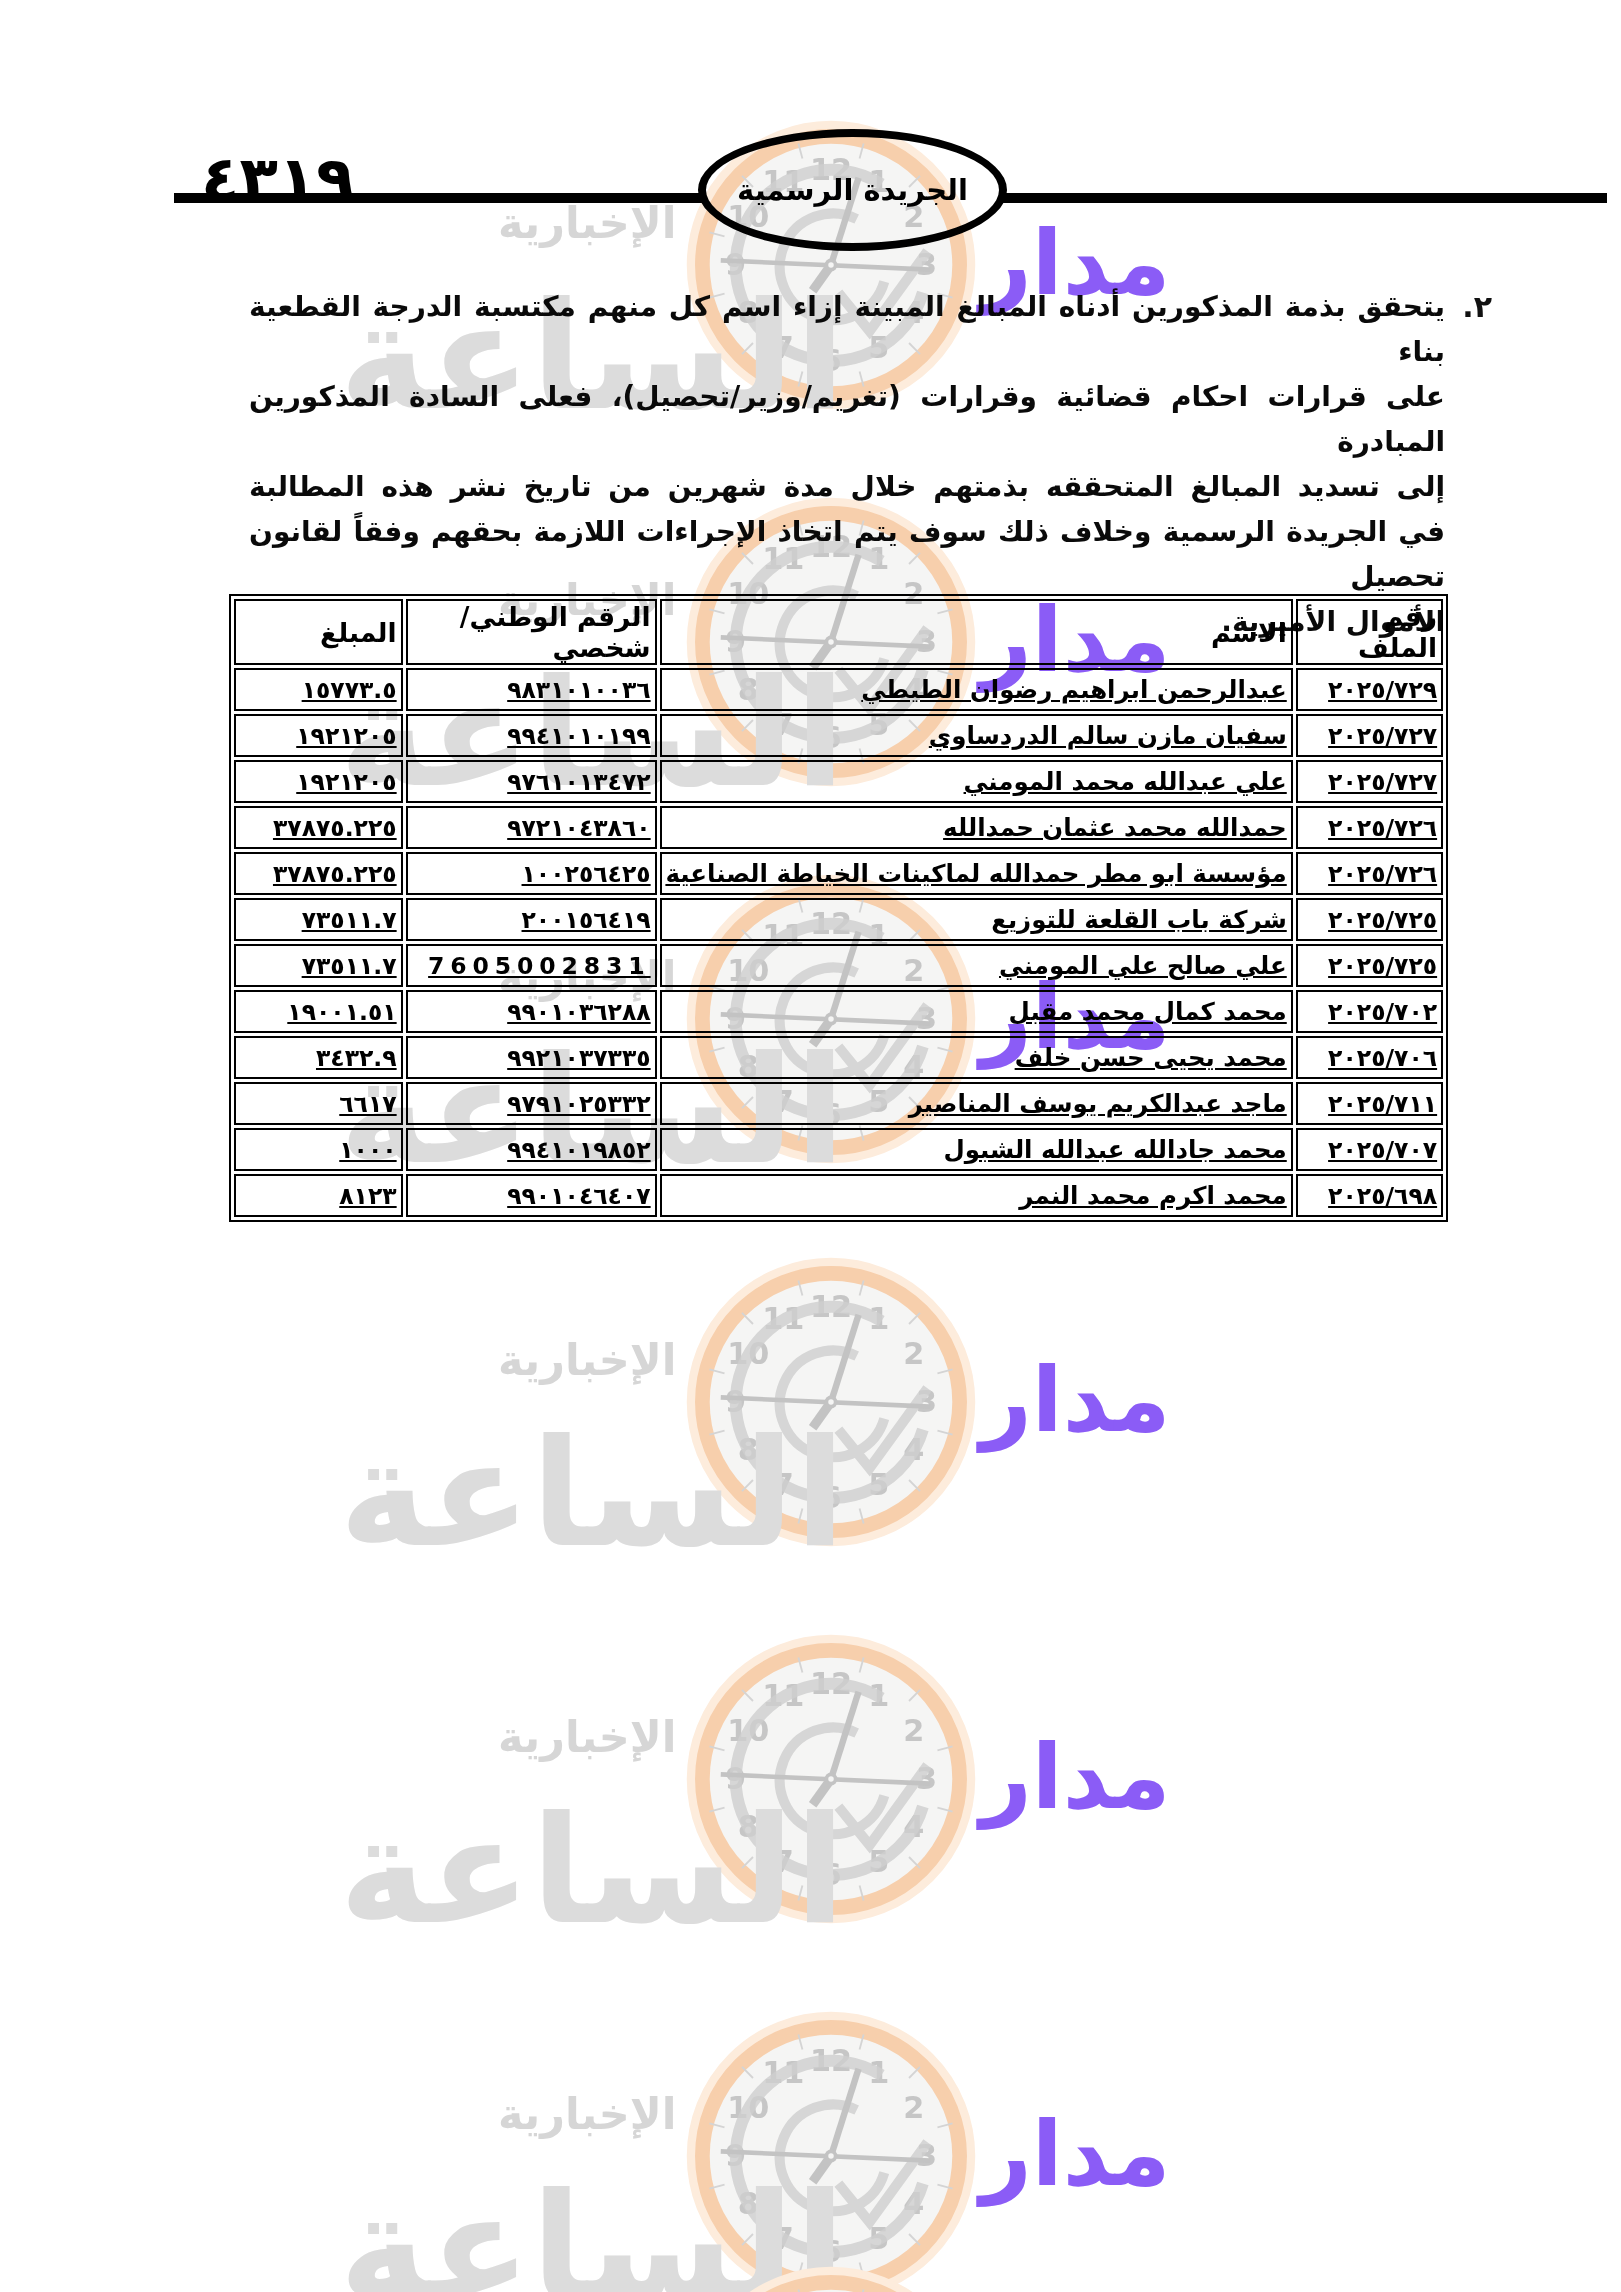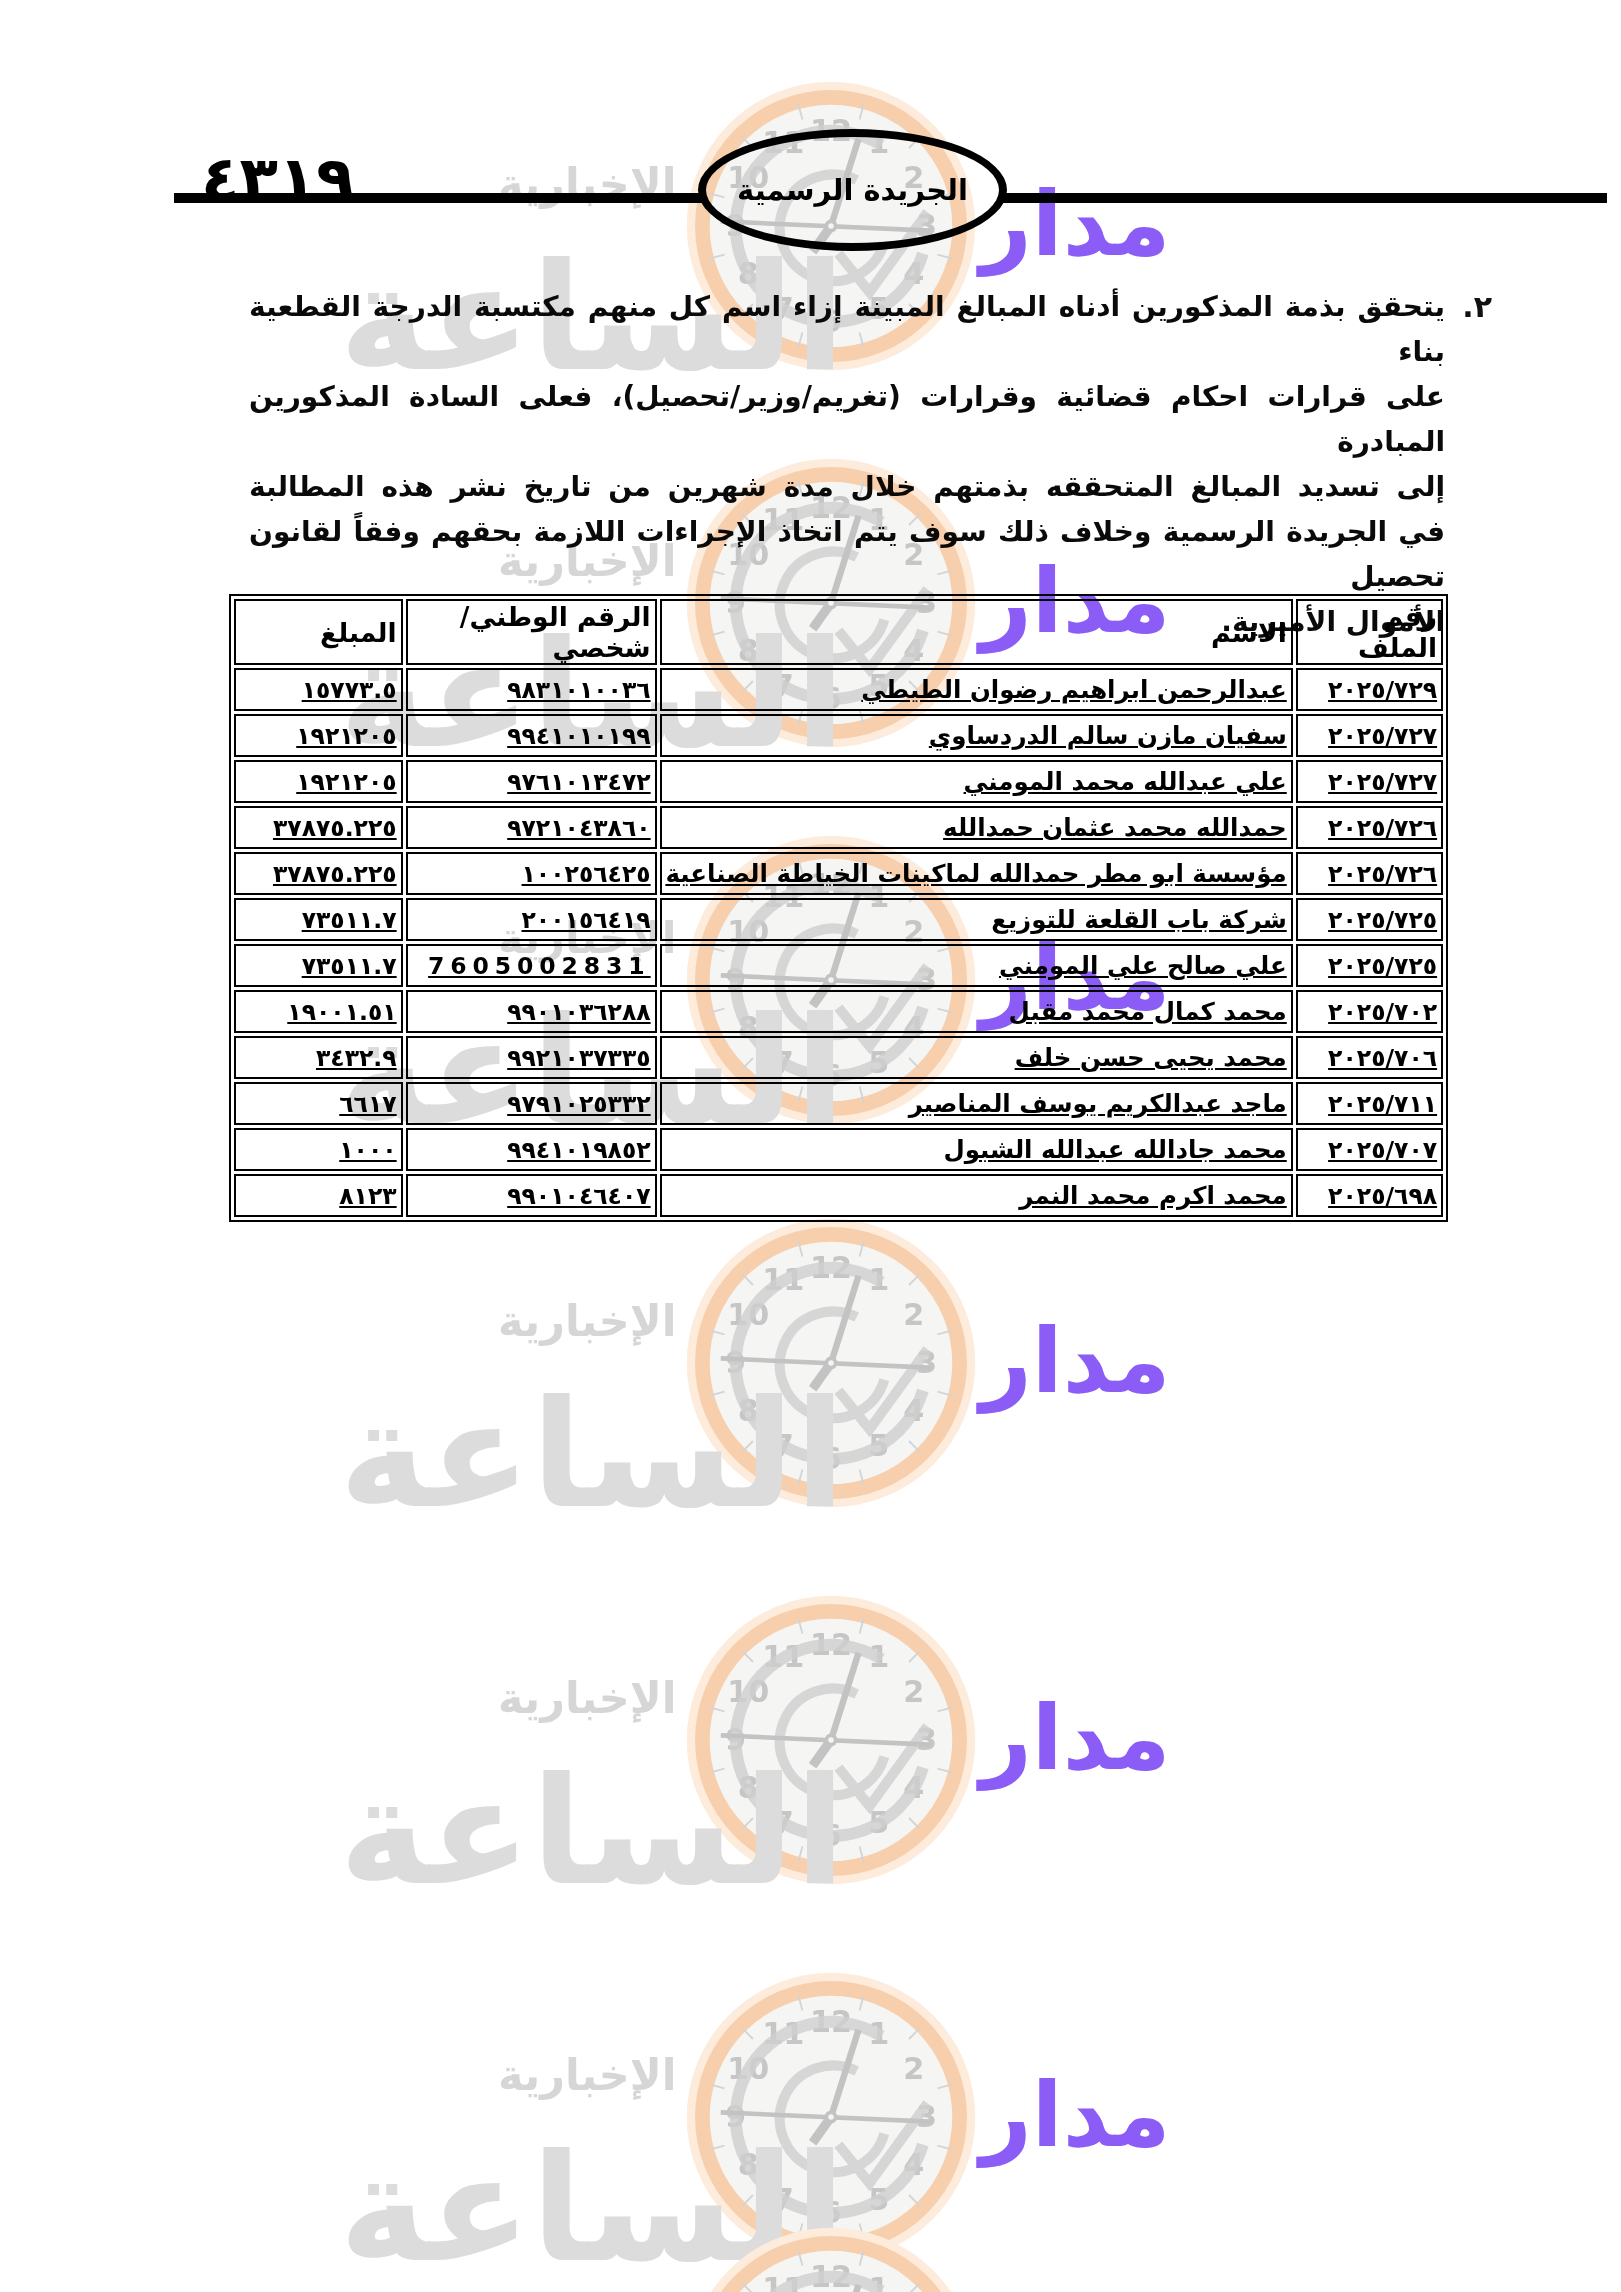--- a/index.html
+++ b/index.html
@@ -23,21 +23,21 @@
   
   table.gz{position:absolute;left:229px;top:594px;width:1219px;z-index:2;
            border-collapse:separate;border-spacing:3.9px;border:2.9px solid #000;background:transparent;}
   table.gz td{border:2px solid #000;text-align:right;vertical-align:middle;
               font-weight:bold;color:#000;padding:0 3.9px;background:transparent;}
   table.gz thead td{height:43px;font-size:26.5px;}
   table.gz tbody td{height:39px;font-size:24.5px;text-decoration:underline;}
   td.num{letter-spacing:5.9px;font-size:23.5px !important;}
   td.name{white-space:nowrap;font-size:24.5px;}
   
-  .watermark-layer{position:absolute;inset:0;z-index:10;pointer-events:none;mix-blend-mode:multiply;}
+  .watermark-layer{position:absolute;inset:0;z-index:10;pointer-events:none;mix-blend-mode:multiply;margin-top:39px;}
   .wm-cluster{position:absolute;left:333px;width:843px;height:431px;}
   .wm-clock{position:absolute;left:351px;top:9.8px;width:294px;height:294px;}
   .wm-sub{position:absolute;left:165px;top:90px;font-size:43px;font-weight:bold;color:#d6d6d6;}
   .wm-side{position:absolute;left:647px;top:102px;font-size:90px;font-weight:bold;color:#8b5cf6;}
   .wm-main{position:absolute;left:5.9px;top:174px;font-size:149px;font-weight:bold;color:#dcdcdc;line-height:1;}
   .hidden-defs{position:absolute;width:0;height:0;overflow:hidden;}
 </style>
 </head>
 <body>
 

